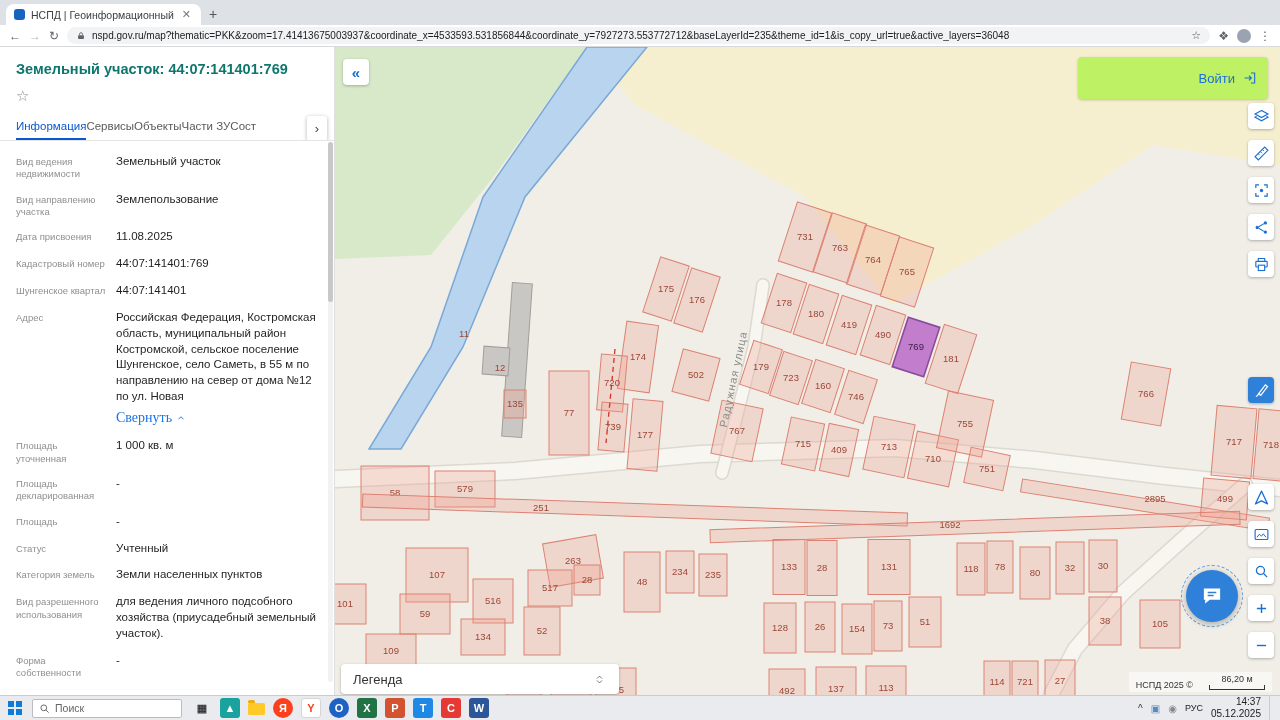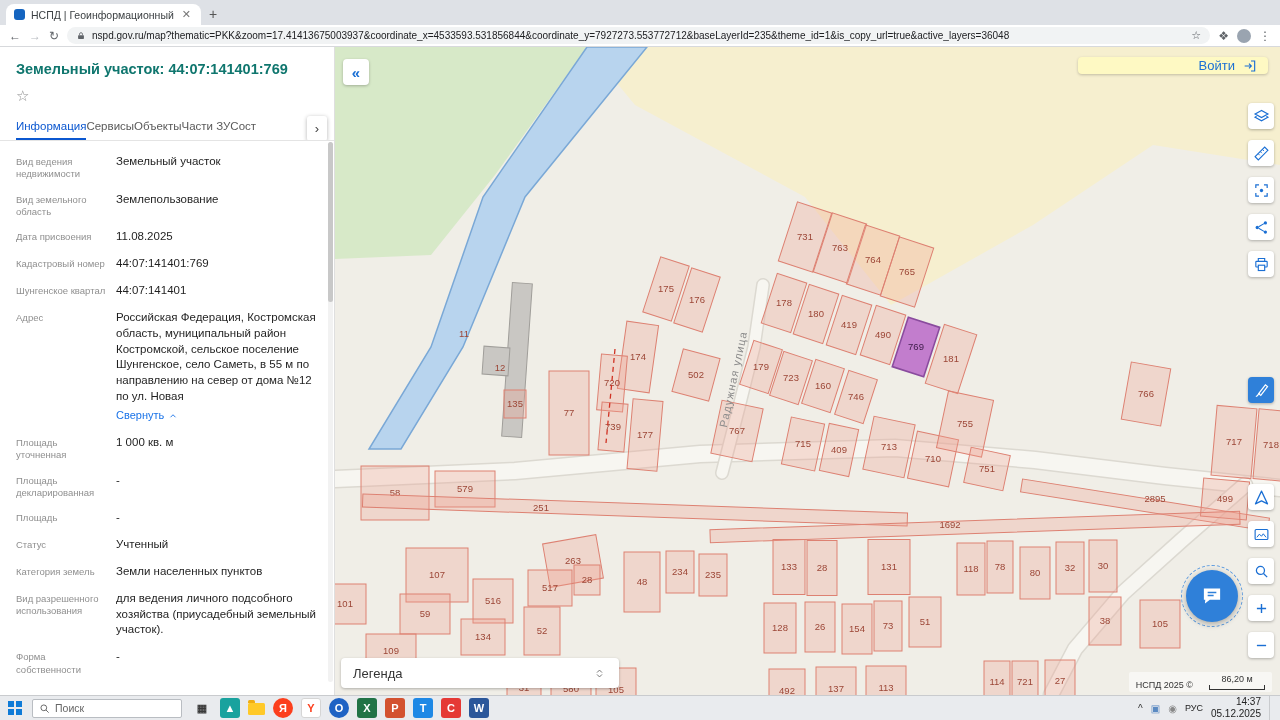--- a/index.html
+++ b/index.html
@@ -31,41 +31,41 @@
   .panel-title { font-size:14.5px; font-weight:700; color:#0f766e; padding:13px 16px 5px; line-height:1.3; }
   .panel-star { padding:3px 16px 0; color:#8f8f8f; font-size:15px; }
   .ptabs { display:flex; padding:0 16px; border-bottom:1px solid #e4e4e4; margin-top:7px; font-size:11.5px; color:#5a5a5a; position:relative; white-space:nowrap; overflow:hidden; }
   .ptab { padding:8px 0; }
   .ptab.active { color:#0b57d0; box-shadow:inset 0 -2px 0 #0b57d0; }
   .tab-scroll { position:absolute; right:7px; top:4px; width:20px; height:25px; background:#fff; box-shadow:0 1px 4px rgba(0,0,0,.3); border-radius:3px; display:flex; align-items:center; justify-content:center; color:#444; font-size:13px; }
   .fields { padding:13px 14px 0 16px; }
   .frow { display:flex; margin-bottom:11px; }
   .flabel { width:100px; flex-shrink:0; font-size:9.5px; color:#8f8f8f; line-height:1.3; padding:2px 6px 0 0; }
   .fvalue { font-size:11.5px; color:#1f1f1f; line-height:1.38; }
-  .flink { color:#1a73e8; font-size:11px; margin-top:3px; display:inline-flex; align-items:center; gap:4px; }
+  .flink { color:#1a73e8; font-size:14px; margin-top:3px; display:inline-flex; align-items:center; gap:4px;font-family:Liberation Serif, serif; }
   .pscroll { position:absolute; right:1px; top:95px; width:5px; height:540px; background:#f2f2f2; border-radius:3px; }
   .pthumb { width:5px; height:160px; background:#c8c8c8; border-radius:3px; }
 
   
   .map { position:relative; flex:1; overflow:hidden; background:#f0eee7; }
   #map-svg { position:absolute; left:0; top:0; }
 
   .mbtn { width:26px; height:26px; background:#fff; border-radius:4px; box-shadow:0 1px 3px rgba(0,0,0,.28); display:flex; align-items:center; justify-content:center; color:#1a6fd4; }
   .mbtn svg { width:17px; height:17px; }
   .mbtn.blue { background:#2f80d9; color:#fff; }
   .tool-top { position:absolute; right:6px; top:56px; display:flex; flex-direction:column; gap:11px; }
   .tool-draw { position:absolute; right:6px; top:330px; }
   .tool-bottom { position:absolute; right:6px; top:437px; display:flex; flex-direction:column; gap:11px; }
 
   .collapse-btn { position:absolute; left:8px; top:12px; width:26px; height:26px; background:#fff; border-radius:4px; box-shadow:0 1px 3px rgba(0,0,0,.25); color:#1a6fd4; font-size:15px; font-weight:700; display:flex; align-items:center; justify-content:center; }
 
-  .login { position:absolute; top:10px; right:12px; width:190px; height:17px; background:#fef9c3; border-radius:4px; box-shadow:0 1px 3px rgba(0,0,0,.22); display:flex; align-items:center; justify-content:flex-end; gap:7px; padding:0 10px; color:#1a6fd4; font-size:13px; }
+  .login { position:absolute; top:10px; right:12px; width:190px; height:42px; background:#bef264; border-radius:4px; box-shadow:0 1px 3px rgba(0,0,0,.22); display:flex; align-items:center; justify-content:flex-end; gap:7px; padding:0 10px; color:#1a6fd4; font-size:13px; }
   .login svg { width:16px; height:16px; }
 
-  .legend { position:absolute; left:6px; bottom:7px; width:278px; height:30px; background:#fff; border-radius:4px; box-shadow:0 1px 3px rgba(0,0,0,.28); display:flex; align-items:center; justify-content:space-between; padding:0 12px; font-size:13px; color:#333; }
+  .legend { position:absolute; left:6px; bottom:1px; width:278px; height:30px; background:#fff; border-radius:4px; box-shadow:0 1px 3px rgba(0,0,0,.28); display:flex; align-items:center; justify-content:space-between; padding:0 12px; font-size:13px; color:#333; }
   .legend svg { width:15px; height:15px; }
 
   .chatring { position:absolute; right:37px; top:518px; width:62px; height:62px; border-radius:50%; border:1.5px dashed #5a9ae0; }
   .chat { position:absolute; right:42px; top:523px; width:52px; height:52px; border-radius:50%; background:#2f80d9; display:flex; align-items:center; justify-content:center; box-shadow:0 2px 6px rgba(0,0,0,.3); color:#fff; }
   .chat svg { width:26px; height:26px; }
 
   .attrib { position:absolute; right:8px; bottom:3px; display:flex; align-items:flex-end; gap:16px; font-size:9px; color:#333; background:rgba(255,255,255,.55); padding:2px 7px; border-radius:2px; }
   .scalewrap { display:flex; flex-direction:column; align-items:center; gap:1px; }
   .scaleline { width:56px; height:5px; border-left:1.5px solid #333; border-right:1.5px solid #333; border-bottom:1.5px solid #333; }
 
@@ -137,21 +137,21 @@
         <div class="ptab">Части ЗУ</div>
         <div class="ptab">Сост</div>
         <div class="tab-scroll">›</div>
     </div>
     <div class="fields" id="fields">
         <div class="frow">
           <div class="flabel">Вид ведения недвижимости</div>
           <div class="fvalue">Земельный участок</div>
         </div>
         <div class="frow">
-          <div class="flabel">Вид земельного область</div>
+          <div class="flabel">Вид направлению участка</div>
           <div class="fvalue">Землепользование</div>
         </div>
         <div class="frow">
           <div class="flabel">Дата присвоения</div>
           <div class="fvalue">11.08.2025</div>
         </div>
         <div class="frow">
           <div class="flabel">Кадастровый номер</div>
           <div class="fvalue">44:07:141401:769</div>
         </div>

